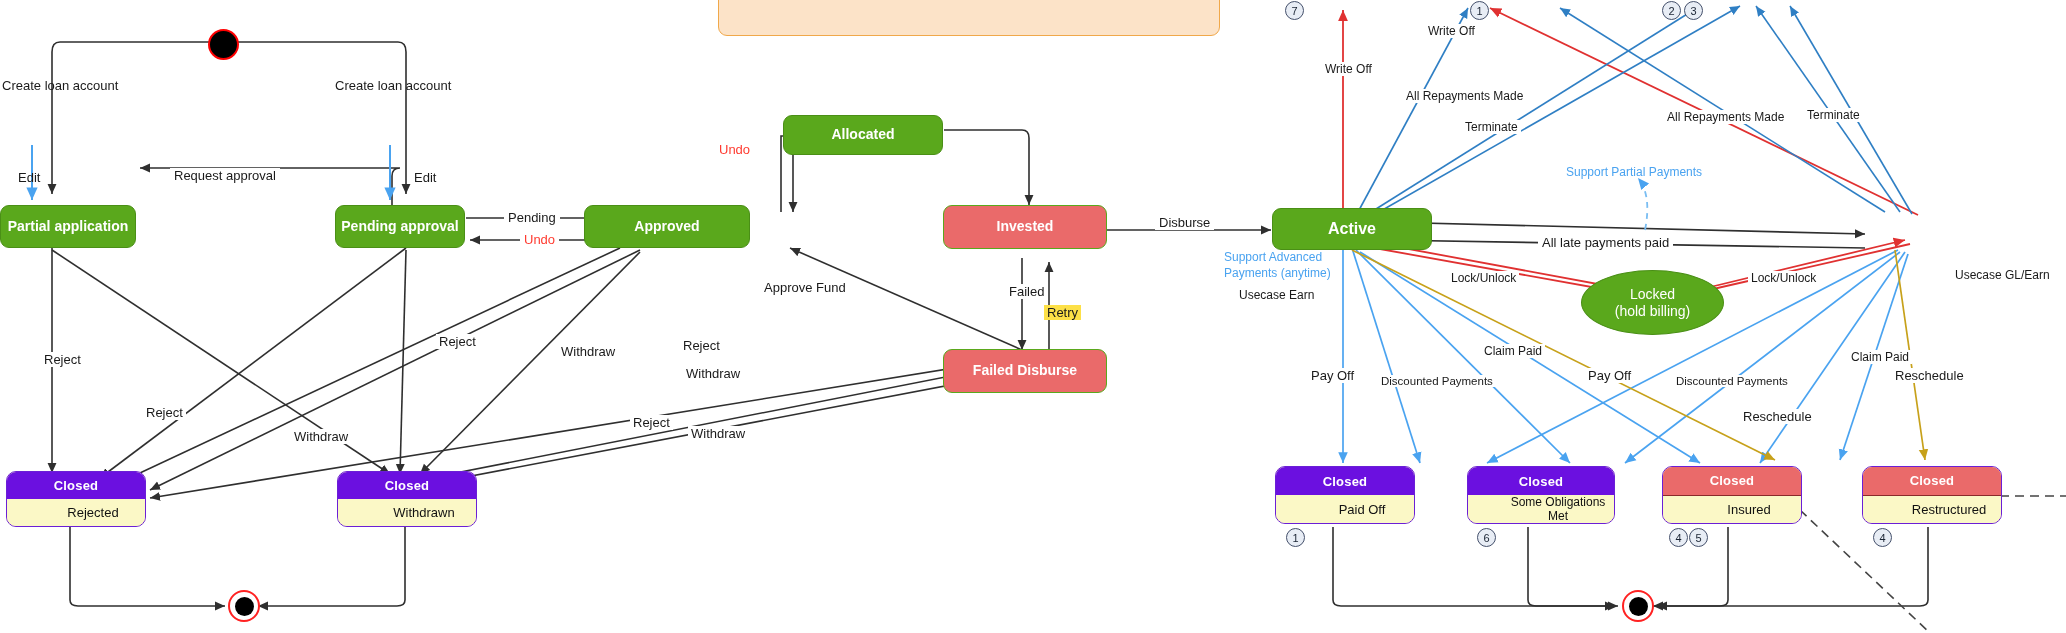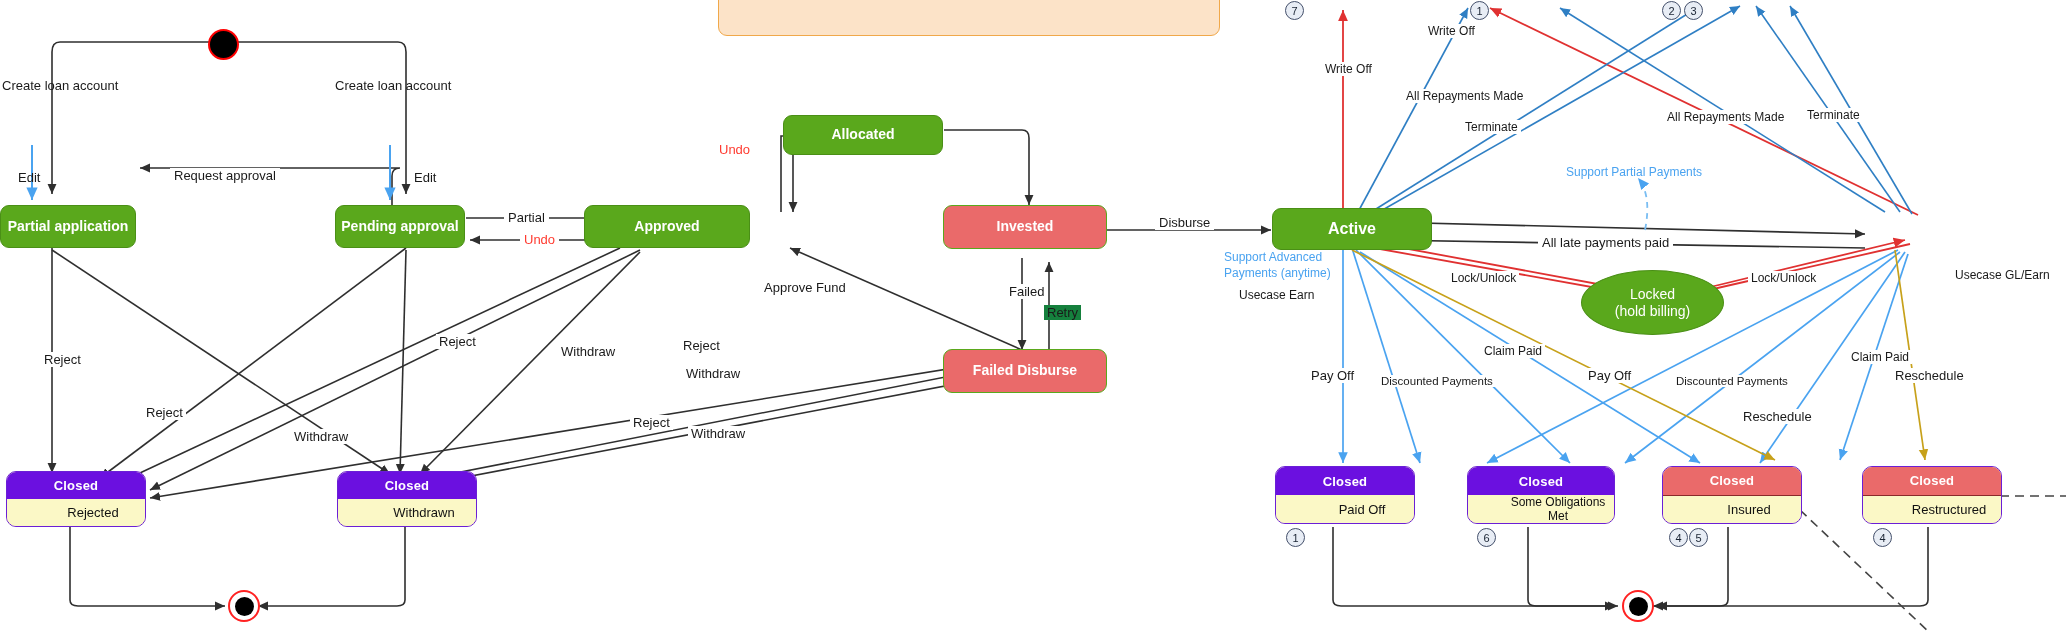--- a/index.html
+++ b/index.html
@@ -246,26 +246,26 @@
 
   <div class="endnode" style="position:absolute;left:228px;top:590px;width:28px;height:28px;">
     <i style="width:19px;height:19px;"></i>
   </div>
 
   <div class="lbl" style="left:2px;top:78px;">Create loan account</div>
   <div class="lbl" style="left:335px;top:78px;">Create loan account</div>
   <div class="lbl" style="left:18px;top:170px;">Edit</div>
   <div class="lbl" style="left:414px;top:170px;">Edit</div>
   <div class="lbl" style="left:170px;top:168px;background:#fff;padding:0 4px;">Request approval</div>
-  <div class="lbl" style="left:504px;top:210px;background:#fff;padding:0 4px;">Partial</div>
+  <div class="lbl" style="left:504px;top:210px;background:#fff;padding:0 4px;">Pending</div>
   <div class="lbl red" style="left:520px;top:232px;background:#fff;padding:0 4px;">Undo</div>
   <div class="lbl red" style="left:715px;top:142px;background:#fff;padding:0 4px;">Undo</div>
   <div class="lbl" style="left:761px;top:280px;background:#fff;padding:0 3px;">Approve Fund</div>
   <div class="lbl" style="left:1006px;top:284px;background:#fff;padding:0 3px;">Failed</div>
-  <div class="lbl" style="left:1044px;top:305px;background:#15803d;padding:0 3px;">Retry</div>
+  <div class="lbl" style="left:1044px;top:305px;background:#fde047;padding:0 3px;">Retry</div>
   <div class="lbl" style="left:1155px;top:215px;background:#fff;padding:0 4px;">Disburse</div>
 
   <div class="lbl" style="left:41px;top:352px;background:#fff;padding:0 3px;">Reject</div>
   <div class="lbl" style="left:143px;top:405px;background:#fff;padding:0 3px;">Reject</div>
   <div class="lbl" style="left:436px;top:334px;background:#fff;padding:0 3px;">Reject</div>
   <div class="lbl" style="left:680px;top:338px;background:#fff;padding:0 3px;">Reject</div>
   <div class="lbl" style="left:630px;top:415px;background:#fff;padding:0 3px;">Reject</div>
 
   <div class="lbl" style="left:291px;top:429px;background:#fff;padding:0 3px;">Withdraw</div>
   <div class="lbl" style="left:558px;top:344px;background:#fff;padding:0 3px;">Withdraw</div>

